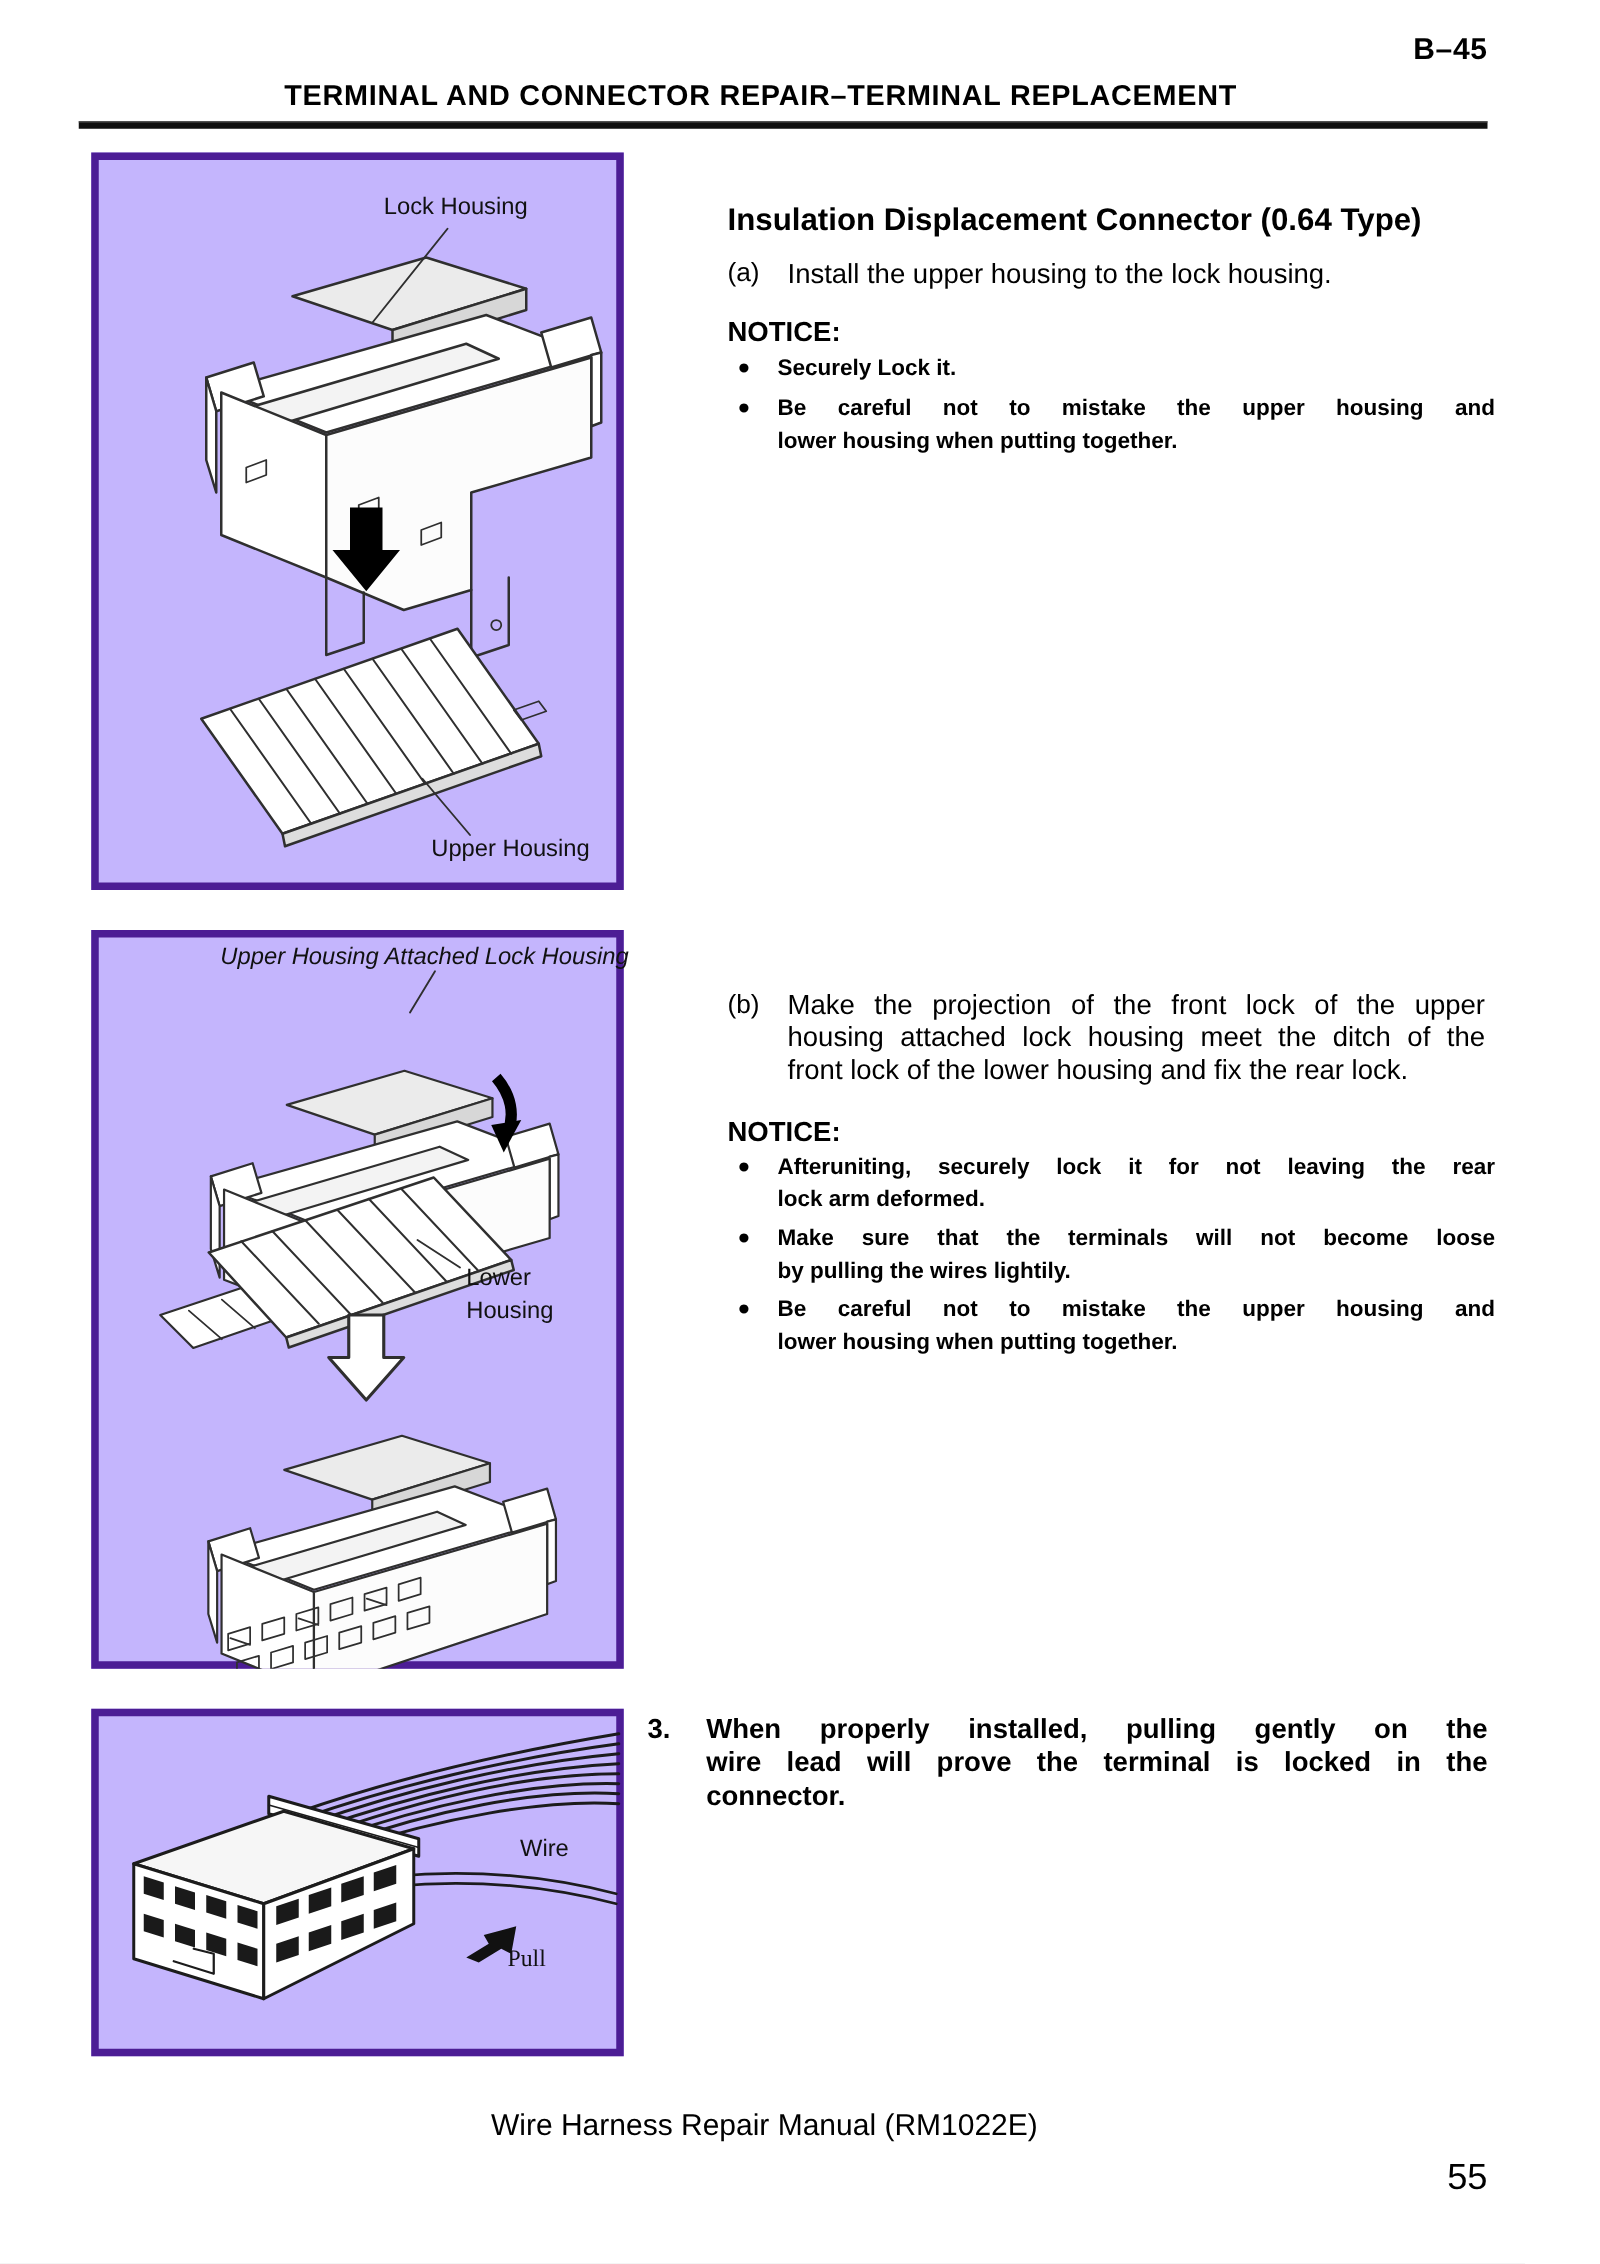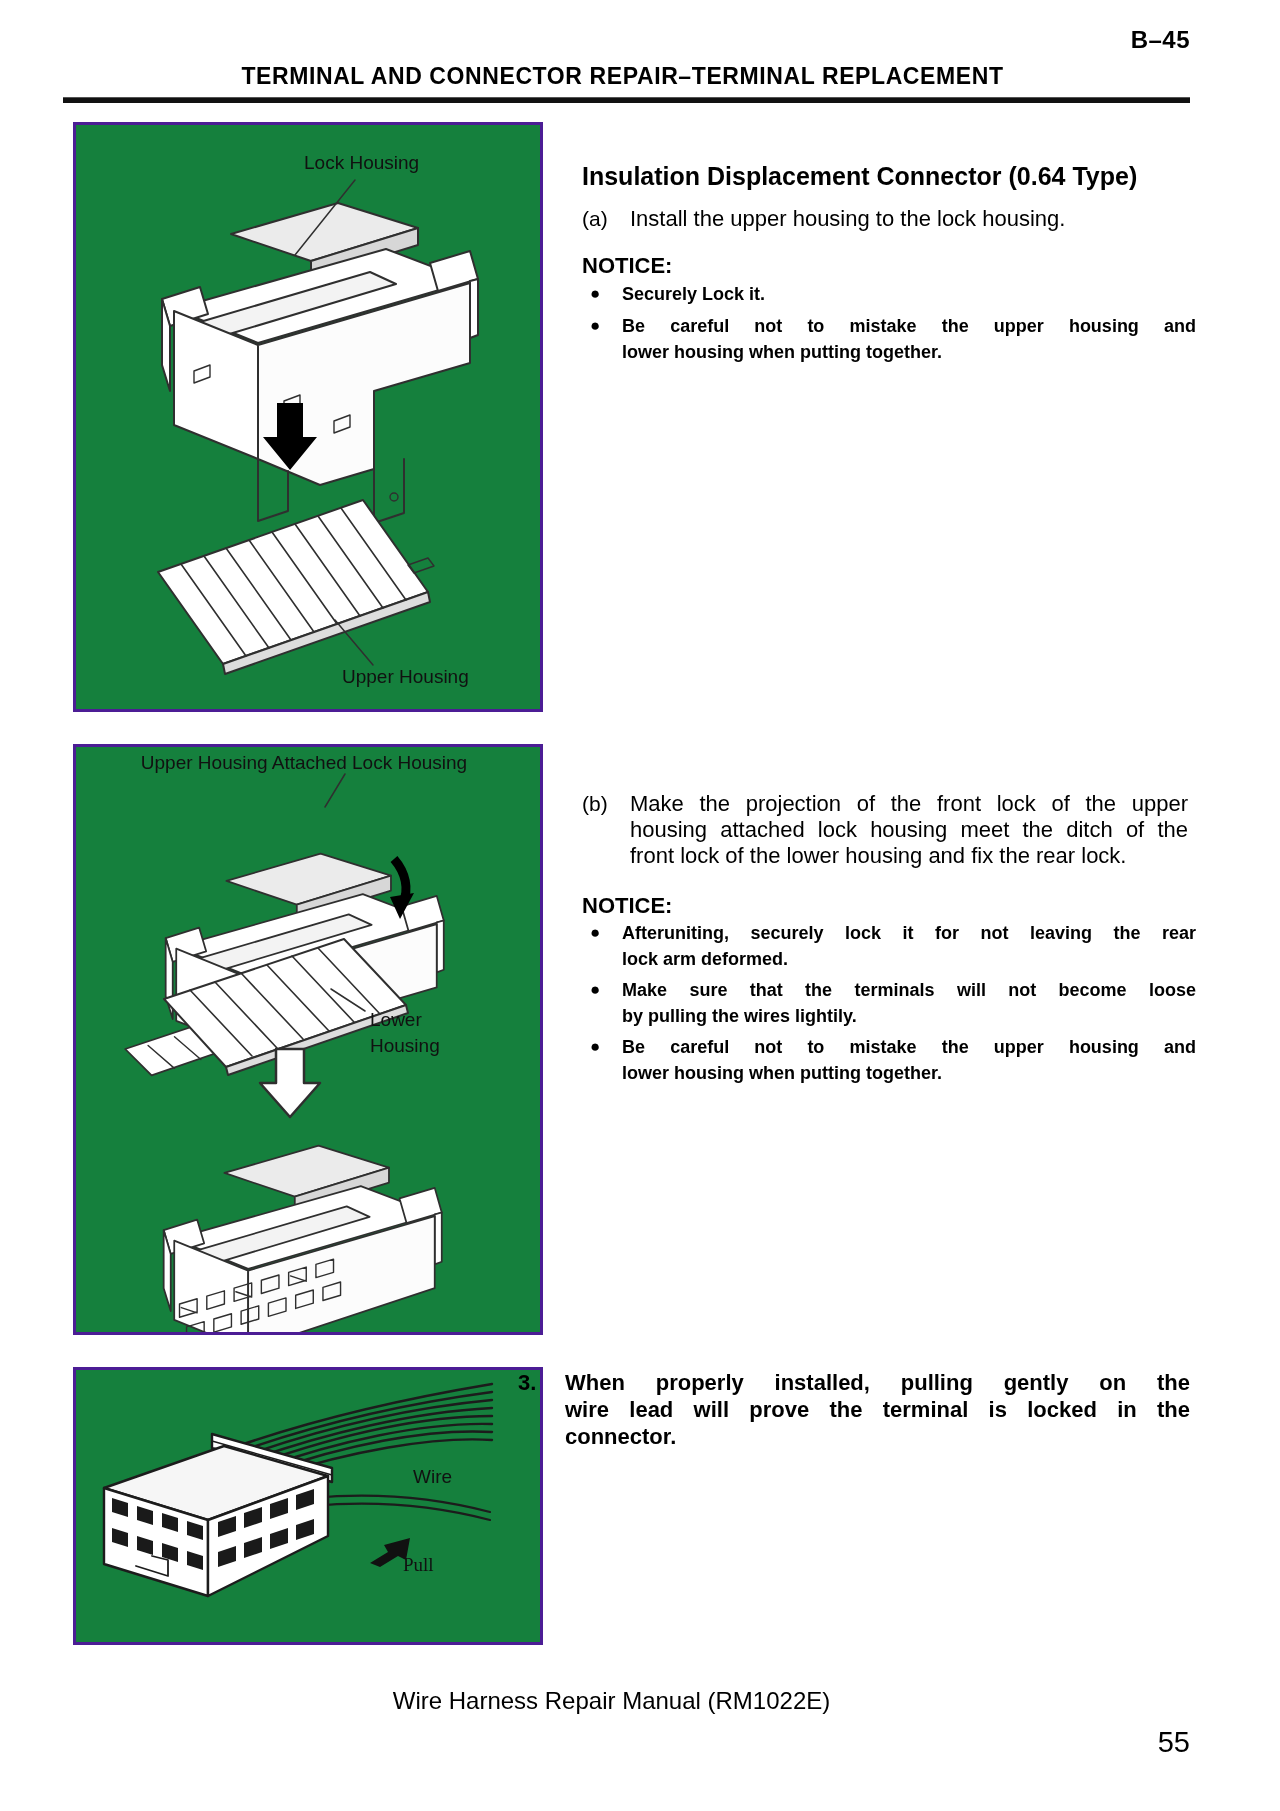--- a/index.html
+++ b/index.html
@@ -3,24 +3,24 @@
 <meta charset="utf-8">
 <style>
   html,body{margin:0;padding:0;background:#e8e8e8;}
   #page{
     position:relative;width:1280px;height:1811px;margin:0 auto;background:#ffffff;
     font-family:"Liberation Sans","DejaVu Sans",sans-serif;color:#000;overflow:hidden;padding-left:20px;
   }
   .abs{position:absolute;}
   
   .page-code{top:26px;left:63px;width:1127px;text-align:right;font-size:24px;font-weight:700;letter-spacing:.5px;}
-  .doc-title{top:63px;left:59px;width:1127px;text-align:center;font-size:23px;font-weight:700;letter-spacing:.6px;}
+  .doc-title{top:63px;left:45px;width:1127px;text-align:center;font-size:23px;font-weight:700;letter-spacing:.6px;}
   .title-rule{top:97px;left:63px;width:1127px;height:5px;background:#111;border-top:1px solid #555;}
   
-  .figbox{left:73px;width:470px;border:3px solid #4c1d95;background:#15803d;box-sizing:border-box;}
+  .figbox{left:73px;width:426px;border:6px solid #4c1d95;background:#c4b5fd;box-sizing:border-box;}
   #fig1{top:122px;height:590px;}
   #fig2{top:744px;height:591px;}
   #fig3{top:1367px;height:278px;}
   .figbox svg{position:absolute;left:0;top:0;}
   .figlabel{position:absolute;font-size:19px;color:#111;white-space:nowrap;}
   
   .rcol{left:582px;top:118px;width:606px;}
   .rcol > div, .rcol > h2{position:absolute;left:0;width:606px;box-sizing:border-box;margin-top:44px;}
   .heading{margin:0;font-size:25px;font-weight:700;top:0;white-space:nowrap;}
   .step{display:flex;font-size:22px;line-height:26px;}
@@ -177,21 +177,21 @@
         </g>
       </g>
 
       <g>
         <path d="M318,112 C330,126 333,142 327,156" stroke="#000" stroke-width="9" fill="none"></path>
         <path d="M314,150 L338,146 L324,172 Z" fill="#000"></path>
       </g>
 
       <path d="M200,302 L228,302 L228,336 L244,336 L214,370 L184,336 L200,336 Z" fill="#ffffff" stroke="#2f2f2f" stroke-width="2.5" stroke-linejoin="round"></path>
     </svg>
-    <span class="figlabel" style="left:52px;top:5px;width:352px;text-align:center;">Upper Housing Attached Lock Housing</span>
+    <span class="figlabel" style="left:72px;top:5px;width:352px;text-align:right;font-style:italic;">Upper Housing Attached Lock Housing</span>
     <span class="figlabel" style="left:294px;top:262px;">Lower</span>
     <span class="figlabel" style="left:294px;top:288px;">Housing</span>
   </div>
 
   <div class="abs figbox" id="fig3">
     <svg width="420" height="272" viewBox="0 0 420 272">
       <g stroke="#1c1c1c" fill="none" stroke-width="2.4" stroke-linejoin="round" stroke-linecap="round">
 
         <path d="M156,78 C230,52 320,30 416,14"></path>
         <path d="M162,82 C236,56 326,34 416,22"></path>

